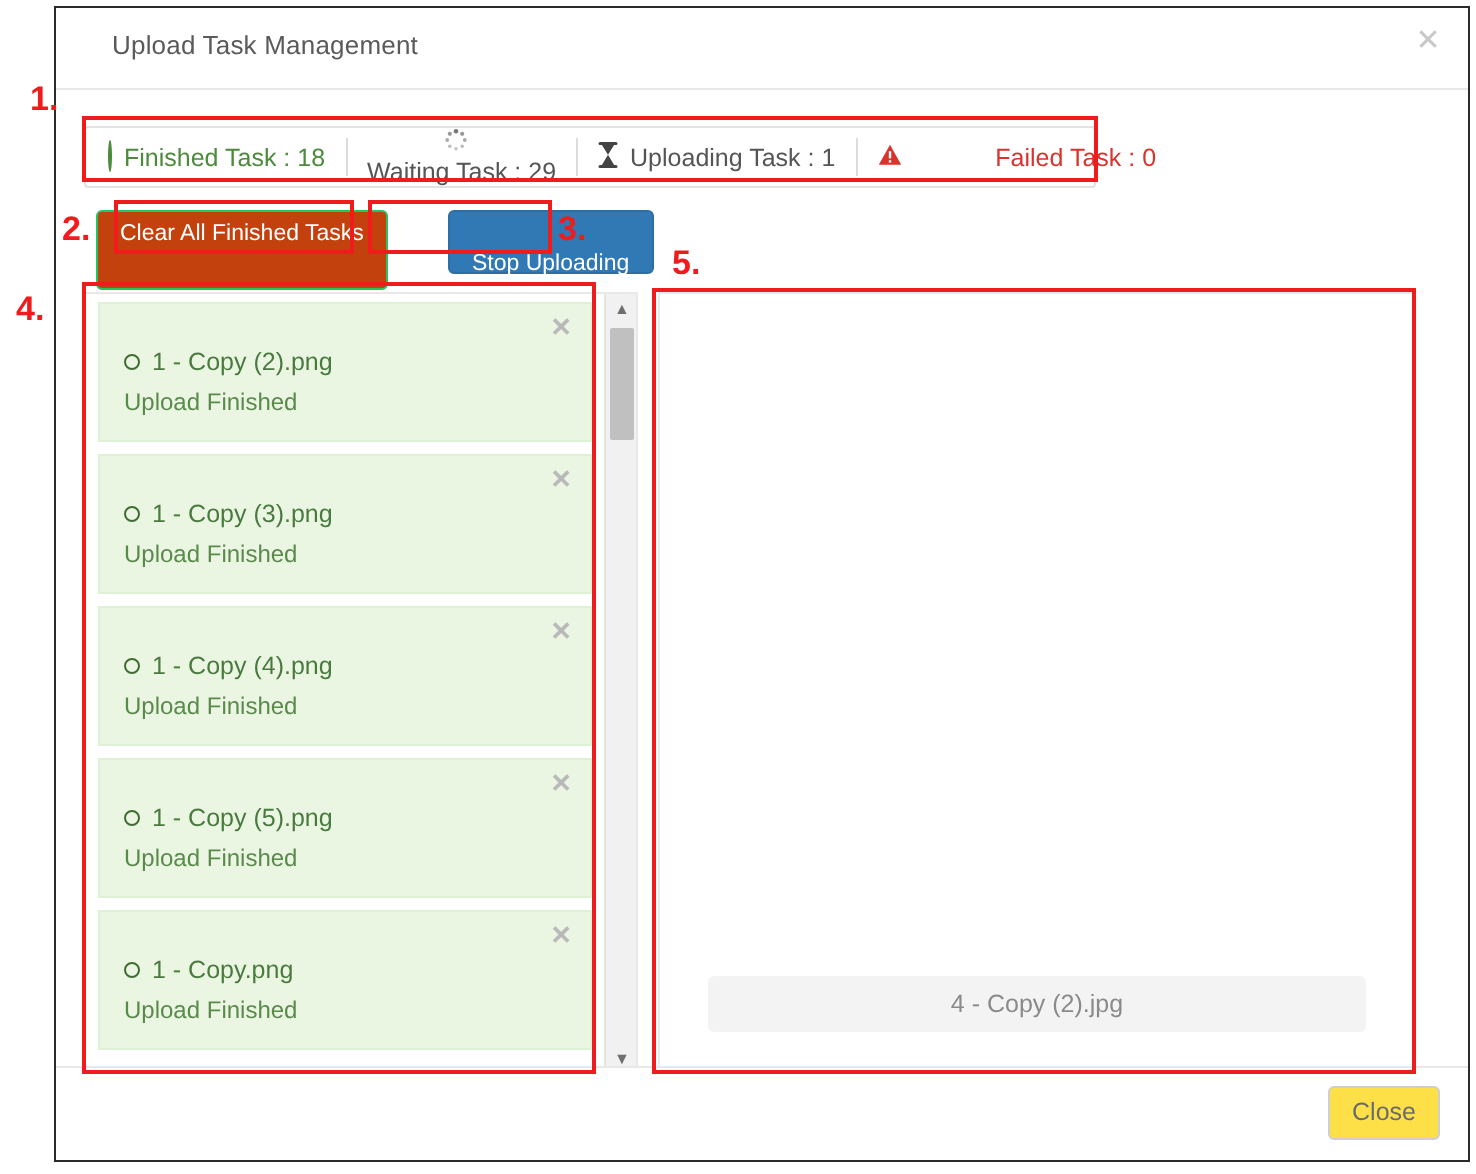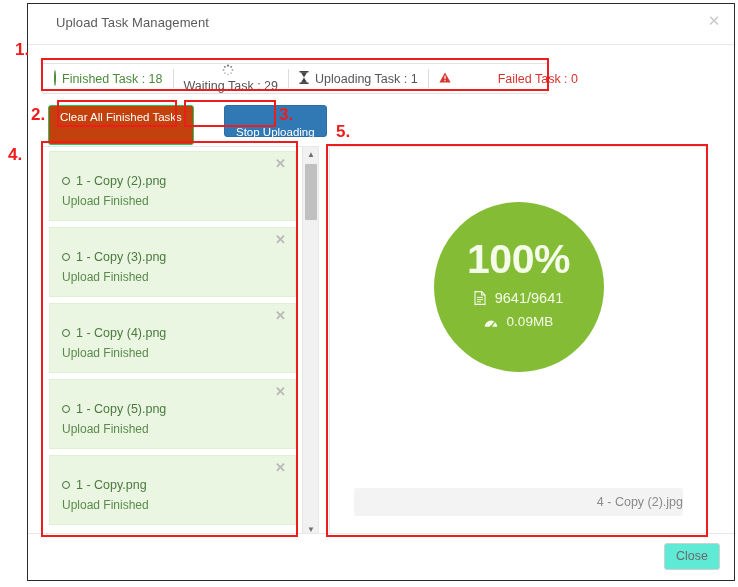--- a/index.html
+++ b/index.html
@@ -317,21 +317,21 @@
     position: absolute;
     left: 24px;
     right: 24px;
     top: 341px;
     height: 28px;
     background: #f3f3f3;
     border-radius: 3px;
     color: #8a8a8a;
     font-size: 12.5px;
     line-height: 28px;
-    text-align: right;
+    text-align: center;
     white-space: nowrap;
     overflow: hidden;
   }
 
   
   #dialog-footer {
     position: absolute;
     left: 0;
     right: 0;
     bottom: 0;
@@ -339,21 +339,21 @@
     background: #ffffff;
     border-top: 1px solid #e8e8e8;
     box-sizing: border-box;
   }
   #close-button {
     position: absolute;
     right: 14px;
     top: 9px;
     width: 56px;
     height: 27px;
-    background: #5eead4;
+    background: #fde047;
     border: 1px solid #cfcfcf;
     border-radius: 3px;
     color: #6b6b6b;
     font-size: 12.5px;
     line-height: 25px;
     text-align: center;
     cursor: pointer;
     box-sizing: border-box;
   }
 
@@ -480,43 +480,20 @@
       </div>
 
       <div id="task-list-scrollbar">
         <div class="sb-arrow" id="scrollbar-up-arrow">▲</div>
         <div id="scrollbar-thumb"></div>
         <div class="sb-arrow" id="scrollbar-down-arrow">▼</div>
       </div>
     </div>
 
     <div id="progress-panel">
-      <div id="progress-circle">
-        <div id="progress-percent">100%</div>
-        <div id="progress-count-row">
-          <span class="mini-icon">
-            <svg width="12" height="14" viewBox="0 0 12 14">
-              <path d="M1 0.6 H7.6 L11 4 V13.4 H1 Z" fill="none" stroke="#f4fbe9" stroke-width="1.1"></path>
-              <path d="M7.6 0.6 V4 H11" fill="none" stroke="#f4fbe9" stroke-width="1.1"></path>
-              <path d="M3 6.4 H9 M3 8.6 H9 M3 10.8 H7" stroke="#f4fbe9" stroke-width="1"></path>
-            </svg>
-          </span>
-          <span>9641/9641</span>
-        </div>
-        <div id="progress-size-row">
-          <span class="mini-icon">
-            <svg width="14" height="11" viewBox="0 0 14 11">
-              <path d="M0.8 9.8 A6.2 6.2 0 0 1 13.2 9.8 Z" fill="#f4fbe9"></path>
-              <circle cx="7" cy="9.8" r="1.4" fill="#84bd35"></circle>
-              <path d="M7 9.8 L10.2 5.4" stroke="#84bd35" stroke-width="1.4" stroke-linecap="round"></path>
-            </svg>
-          </span>
-          <span>0.09MB</span>
-        </div>
-      </div>
       <div id="current-file-label">4 - Copy (2).jpg</div>
     </div>
 
   </div>
 
   <div id="dialog-footer">
     <div id="close-button">Close</div>
   </div>
 
 </div>

